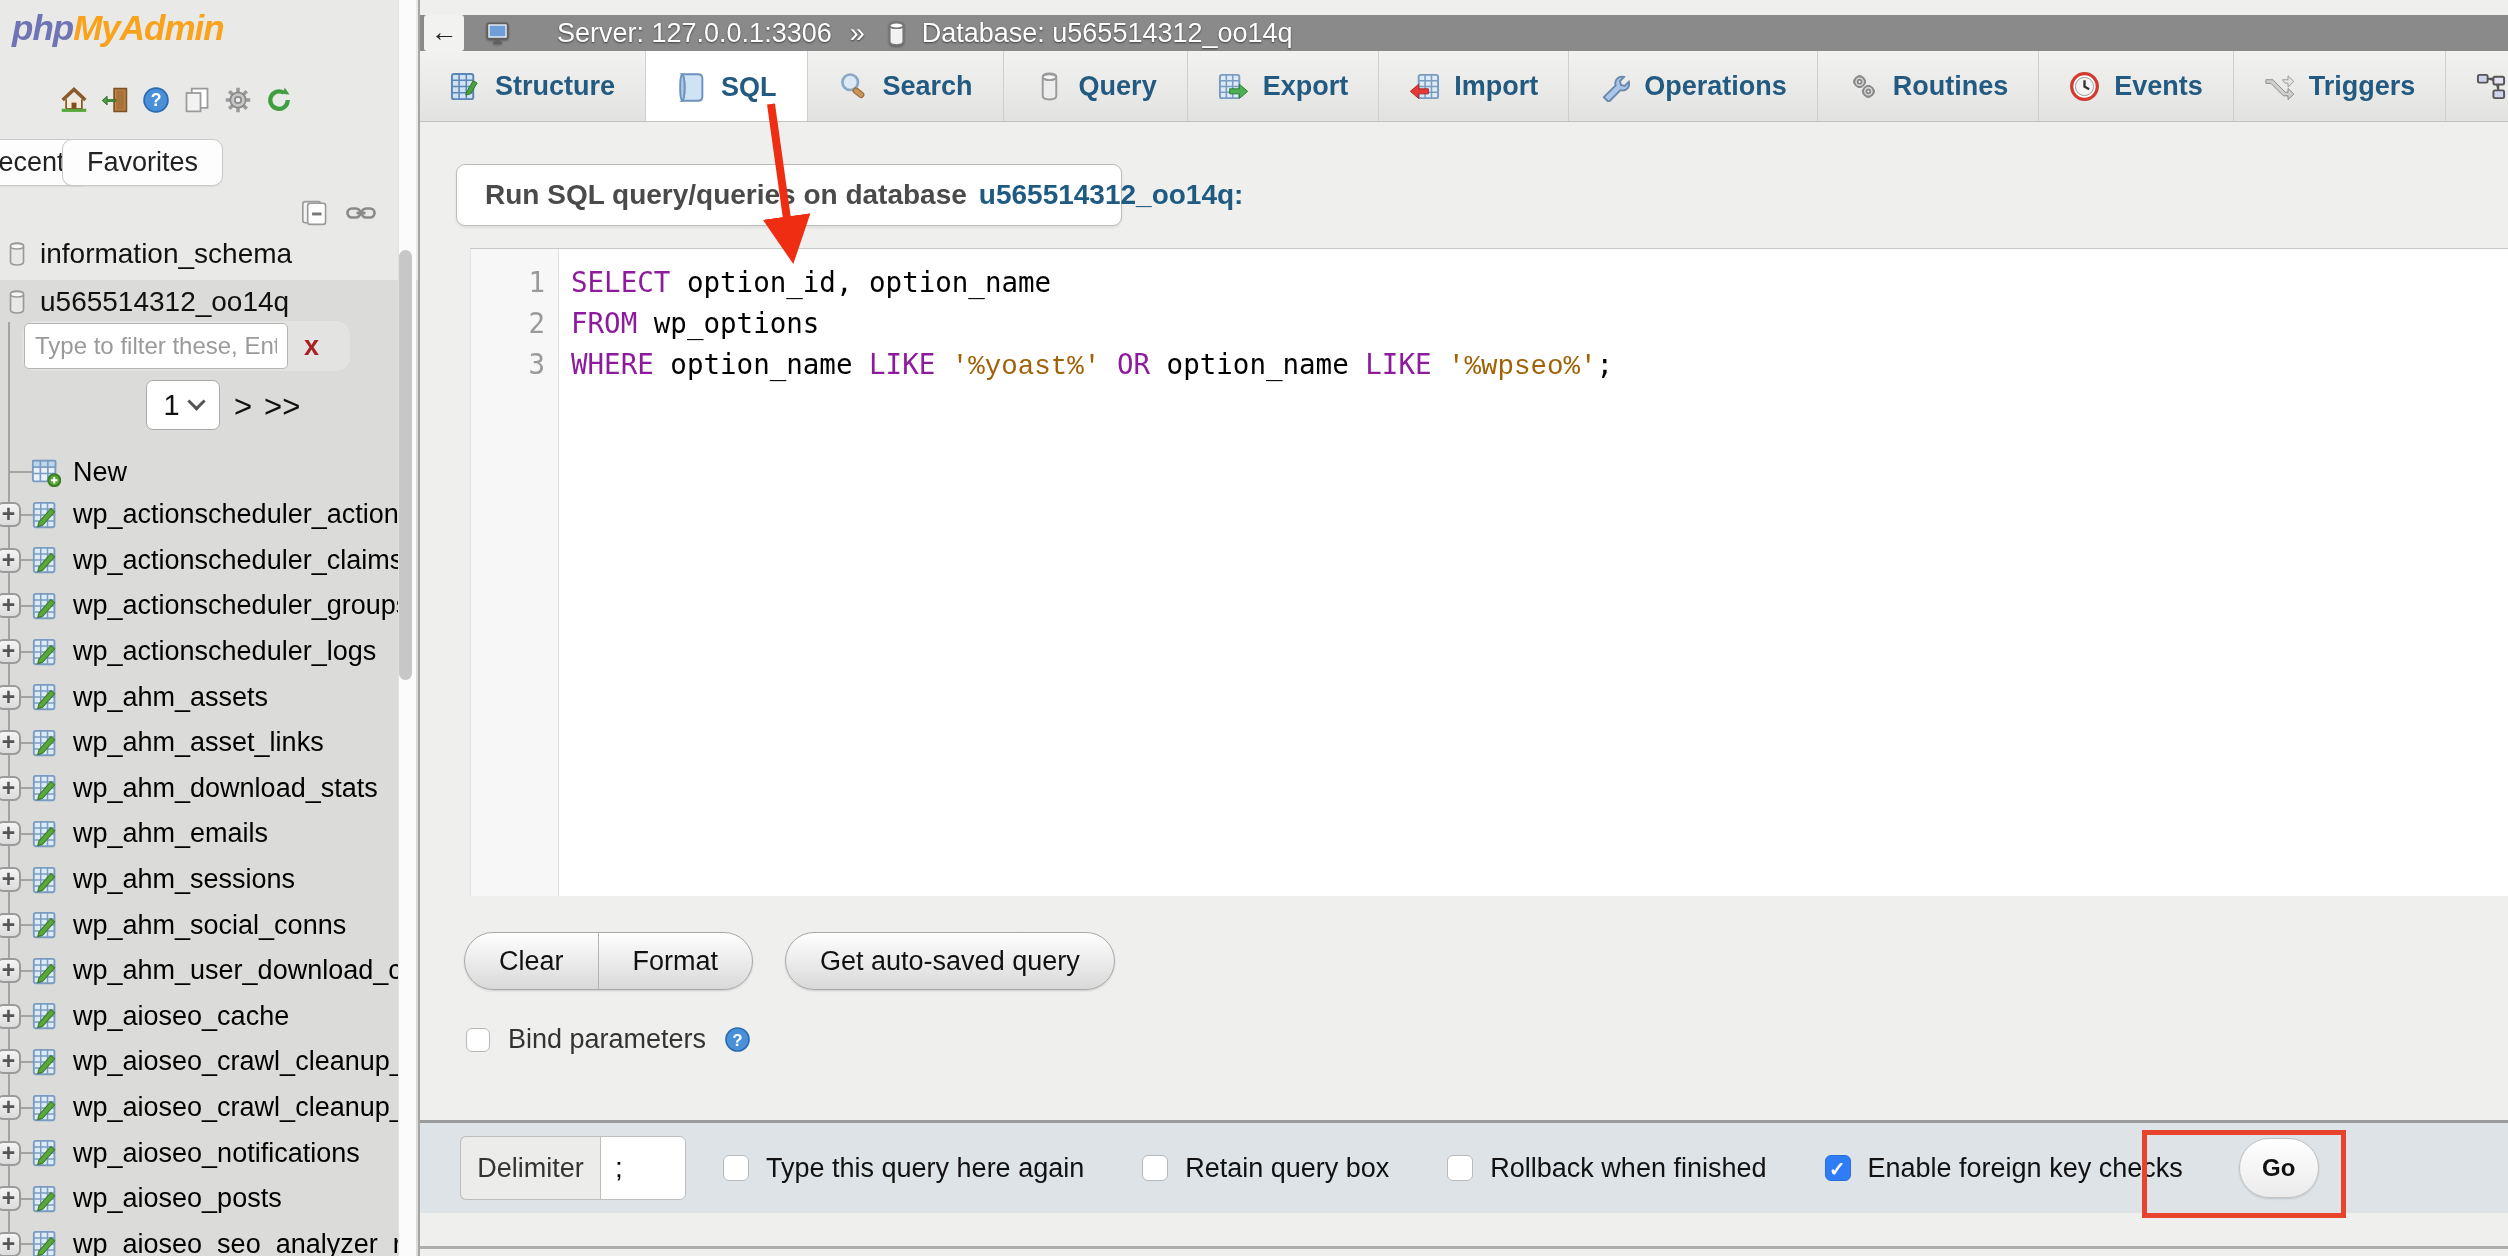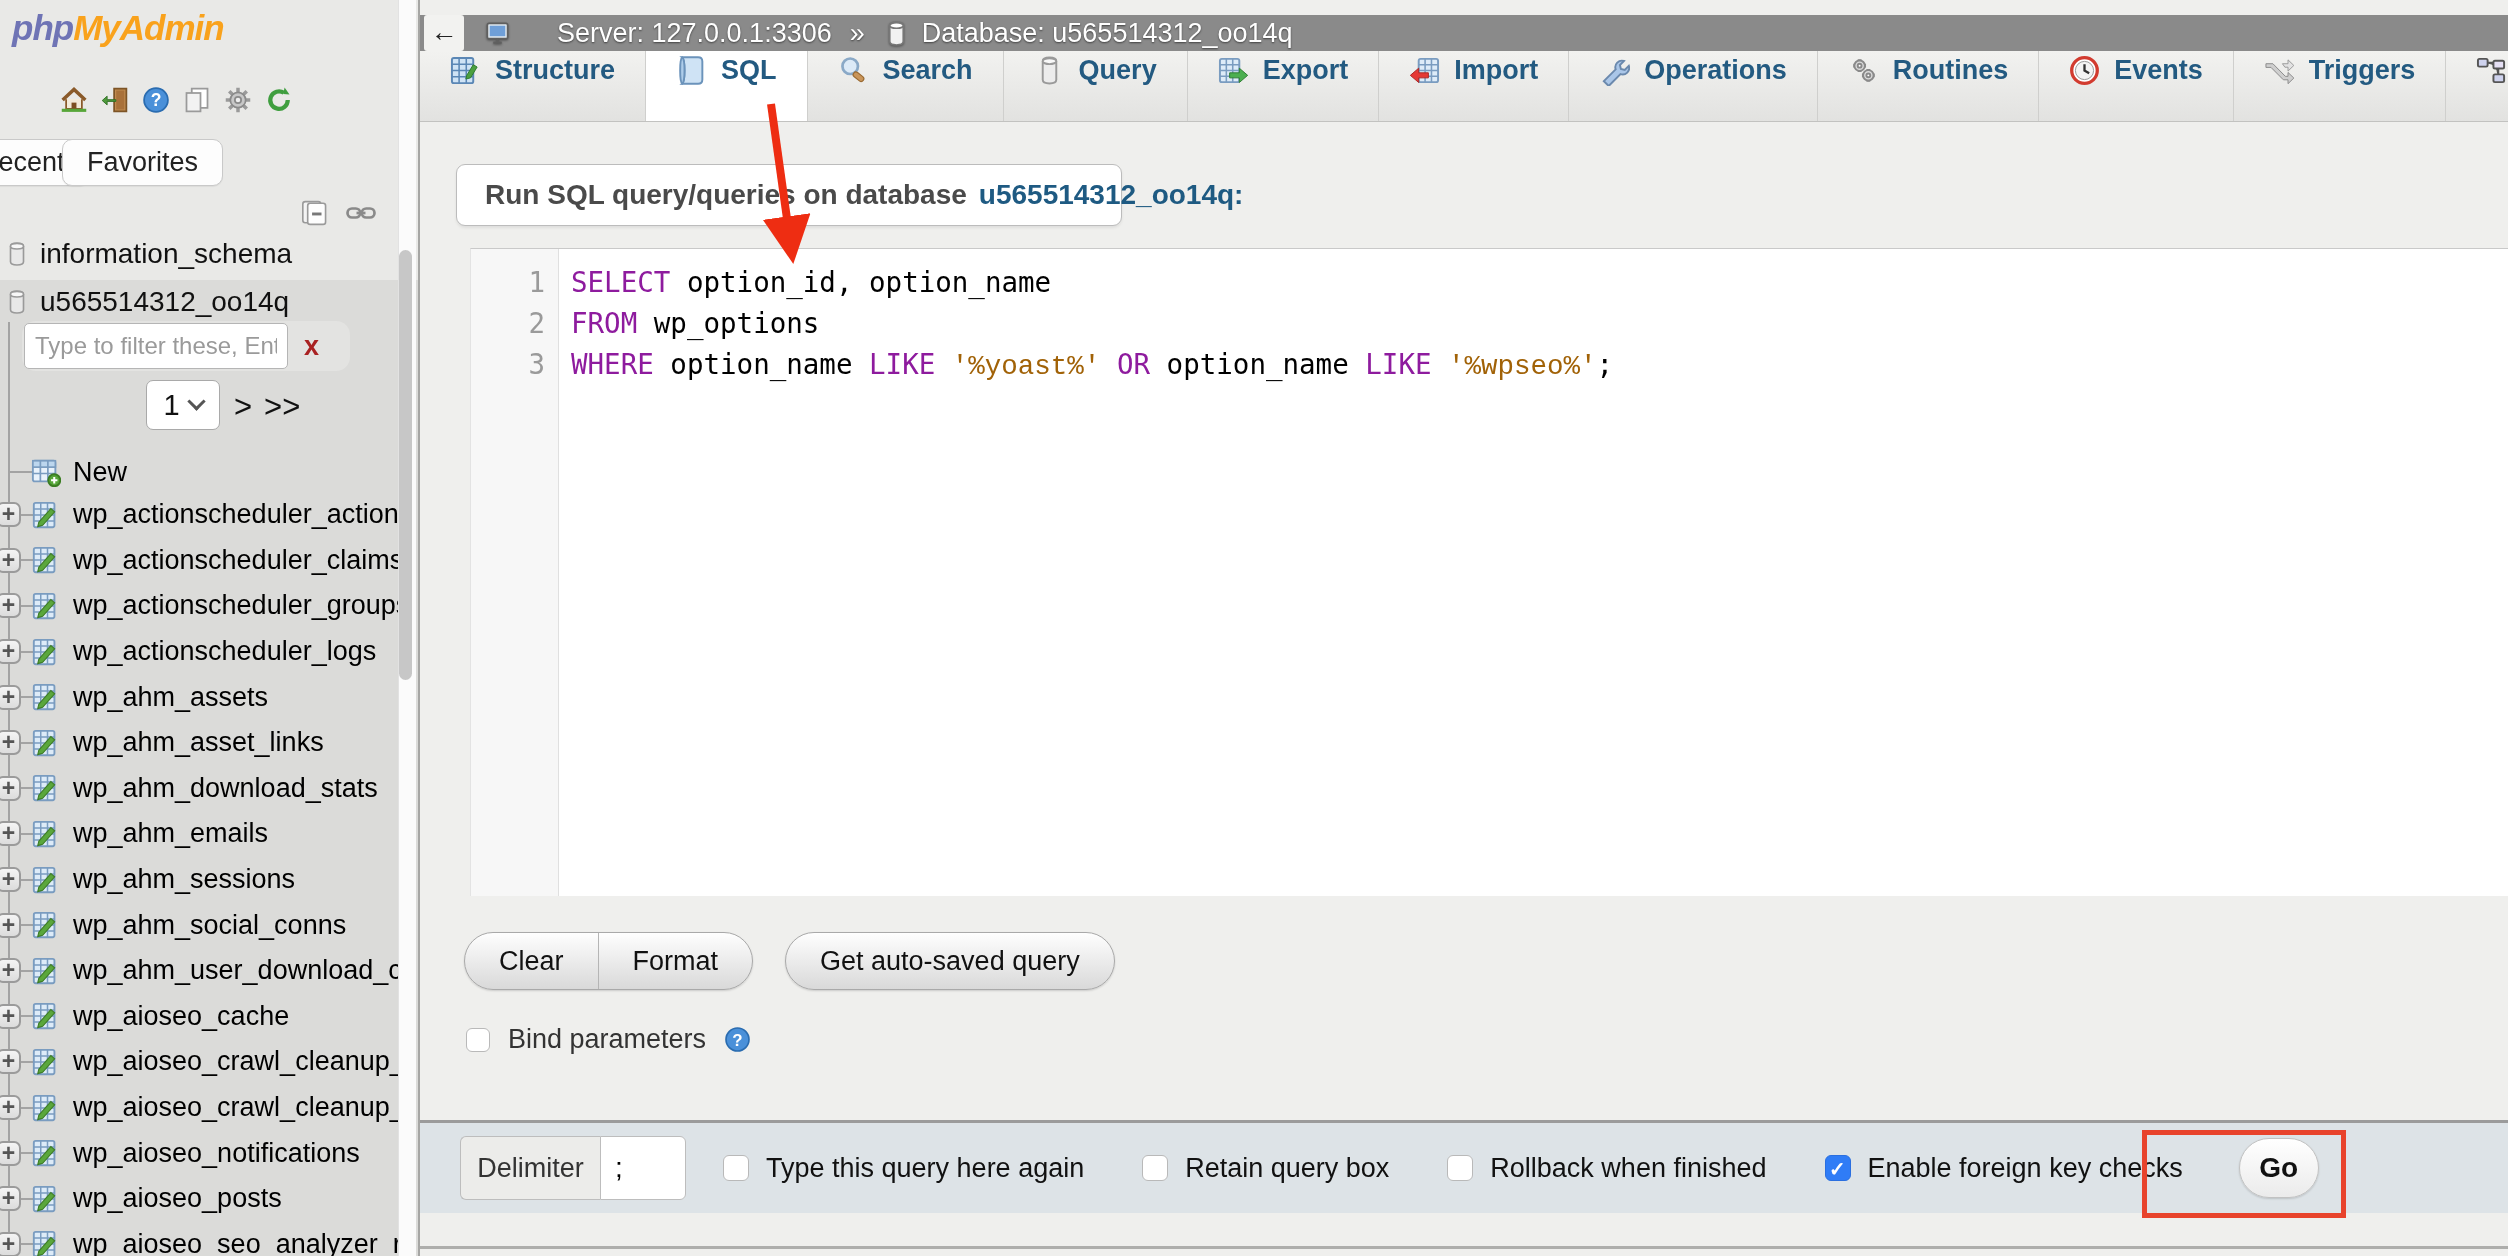--- a/index.html
+++ b/index.html
@@ -62,21 +62,21 @@
   .crumb { position:absolute; left:0; top:15px; width:2088px; height:36px; background:#8a8a8a;
            display:flex; align-items:center; color:#fff; font-size:27px;
            text-shadow:0 1px 2px rgba(0,0,0,.55); }
   .backbtn { position:absolute; left:4px; top:0; width:40px; height:36px; background:#f2f2f0; color:#222;
              text-align:center; font-size:27px; line-height:34px; text-shadow:none; border-radius:3px; }
   .crumb .icn { width:27px; height:27px; margin:0 12px 0 0; filter:drop-shadow(0 1px 1px rgba(0,0,0,.4)); }
   .crumb .seg1 { margin-left:64px; display:flex; align-items:center;gap:34px; }
   .crumb .sep { margin:0 18px; }
   .tabs { position:absolute; left:0; top:51px; width:2088px; height:71px;
           background:linear-gradient(#f2f2f0,#e2e2e0); border-bottom:1px solid #c2c2c0; display:flex; overflow:hidden; }
-  .tab { display:flex; gap:14px; padding:4px 30px; border-right:1px solid #cfcfcd;
+  .tab { display:flex; align-items:center; gap:14px; padding:4px 30px; border-right:1px solid #cfcfcd;
          font-size:27px; font-weight:bold; color:#235a81; white-space:nowrap; }
   .tab.active { background:#fff; height:72px; }
   .tab .icn { width:31px; height:31px; }
 
   .legend { position:absolute; left:36px; top:164px; width:666px; height:62px; background:#fff;
             border:1px solid #bcbcbc; border-radius:9px; display:flex; align-items:center; padding:0 28px;
             gap:12px; font-size:28px; font-weight:bold; color:#4a4a4a; box-shadow:0 2px 3px rgba(0,0,0,.07); white-space:nowrap; }
   .legend .dbname { color:#1e5a82; }
   .help-icn { width:30px; height:30px; }
   .editor { position:absolute; left:50px; top:248px; width:2038px; height:648px; background:#fff;
@@ -107,21 +107,21 @@
   .footer { position:absolute; left:0; top:1123px; width:2088px; height:90px; background:#dde3e7;
             display:flex; align-items:center; padding-left:40px; }
   .delim-label { width:140px; height:64px; background:#ececea; border:1px solid #bdbdbd; border-right:none;
                  border-radius:6px 0 0 6px; font-size:27px; color:#333; display:flex; align-items:center;
                  justify-content:center; }
   .delim-input { width:86px; height:64px; border:1px solid #bdbdbd; border-radius:0 6px 6px 0;
                  font-family:"Liberation Sans",sans-serif; font-size:28px; padding-left:14px; color:#000; background:#fff; }
   #footer-options { display:flex; align-items:center; gap:58px; margin-left:37px; }
   .opt { display:flex; align-items:center; gap:17px; font-size:27px; color:#111; white-space:nowrap; }
   .go-btn { margin-left:56px; width:80px; height:60px; border-radius:30px;
-            background:linear-gradient(#ffffff,#ebebeb); border:1px solid #c2c2c2; font-size:28px;
+            background:linear-gradient(#ffffff,#ebebeb); border:1px solid #c2c2c2; font-size:24px;
             font-weight:bold; color:#111; display:flex; align-items:center; justify-content:center;
             box-shadow:0 1px 2px rgba(0,0,0,.15); }
   .divider2 { position:absolute; left:0; top:1246px; width:2088px; height:3px; background:#aeaeac; }
 
   
   .red-rect { position:absolute; left:2142px; top:1130px; width:204px; height:88px;
               border:5px solid #e8432c; z-index:50; }
   .arrow-svg { position:absolute; left:745px; top:88px; width:95px; height:190px; z-index:60; }
 </style>
 </head>

